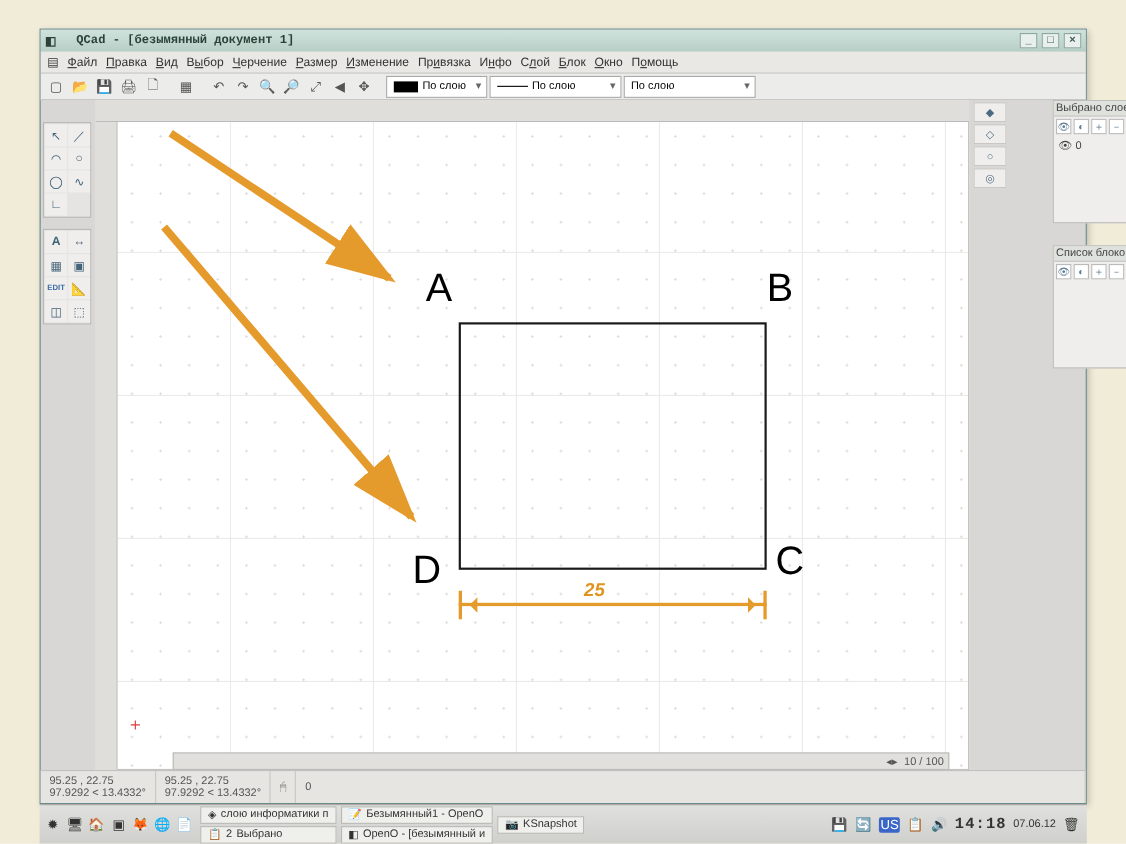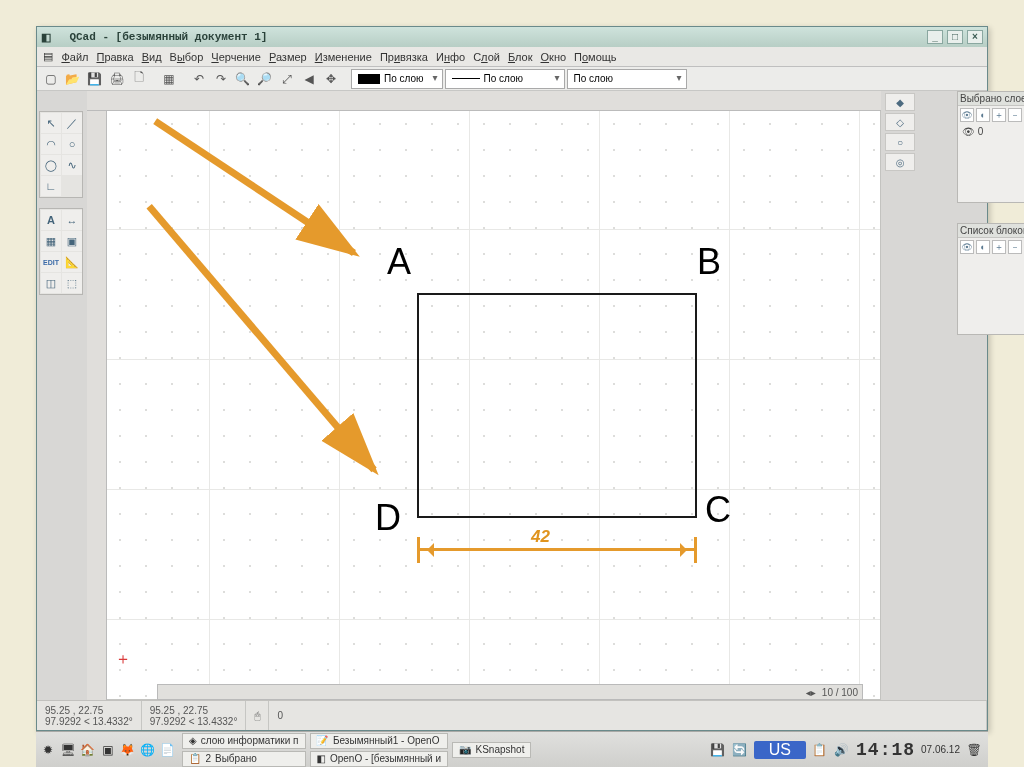--- a/index.html
+++ b/index.html
@@ -211,21 +211,21 @@
     font-size:11px; color:#333;
   }
   .taskbar .tray { margin-left:auto; display:flex; align-items:center; gap:6px; padding-right:6px;}
   .taskbar .tbtn2 {
     height:16px; padding:0 6px; background:#efefec; border:1px solid #b9b9b5;
     display:flex; align-items:center; gap:4px; cursor:pointer; margin:1px 2px;
     font-size:10px;
   }
   .taskbar .col { display:flex; flex-direction:column; }
   .taskbar .stack { display:flex; align-items:center; gap:4px; padding:0 4px;}
-  .clock { font-family:"Courier New",monospace; font-size:18px; font-weight:bold; letter-spacing:1px; }
+  .clock { font-family:"Courier New",monospace; font-size:14px; font-weight:bold; letter-spacing:1px; }
   .tray-icn { width:16px;height:16px;display:flex;align-items:center;justify-content:center;font-size:12px;}
   svg.anno { position:absolute; left:0; top:0; width:100%; height:100%; pointer-events:none; }
 </style>
 </head>
 <body>
 
 <div class="outer-frame">
 
   <div class="titlebar">
     <span>◧</span>
@@ -334,21 +334,21 @@
           <div class="lbl" style="left:598px;top:378px">C</div>
           <div class="lbl" style="left:268px;top:386px">D</div>
 
           <div class="dim-line">
             <div class="tick"></div>
               <div class="tick r"></div>
             <div class="bar"></div>
             <div class="arl"></div>
               <div class="arr"></div>
           </div>
-          <div class="dim-label">42</div>
+          <div class="dim-label">25</div>
 
           <div style="position:absolute;left:8px;top:538px;color:#d93a3a;font-size:16px">＋</div>
         </div>
       </div>
       <div class="scroll-h">
         <span class="arrows"><span>◂</span><span>▸</span></span>
         <span>10 / 100</span>
       </div>
     </div>
 
@@ -430,20 +430,20 @@
     <div class="tbtn2">📝 <span>Безымянный1 - OpenO</span></div>
     <div class="tbtn2">◧ <span>OpenO - [безымянный и</span></div>
   </div>
   <div class="col">
     <div class="tbtn2">📷 <span>KSnapshot</span></div>
   </div>
 
   <div class="tray">
     <span class="tray-icn">💾</span>
     <span class="tray-icn">🔄</span>
-    <span style="background:#3a66c8;color:#fff;padding:0 15px;font-size:16px;border-radius:2px">US</span>
+    <span style="background:#3a66c8;color:#fff;padding:0 1px;font-size:12px;border-radius:2px">US</span>
     <span class="tray-icn">📋</span>
     <span class="tray-icn">🔊</span>
     <span class="clock">14:18</span>
     <span style="font-size:10px">07.06.12</span>
     <span class="tray-icn">🗑</span>
   </div>
 </div>
 
 </body></html>

